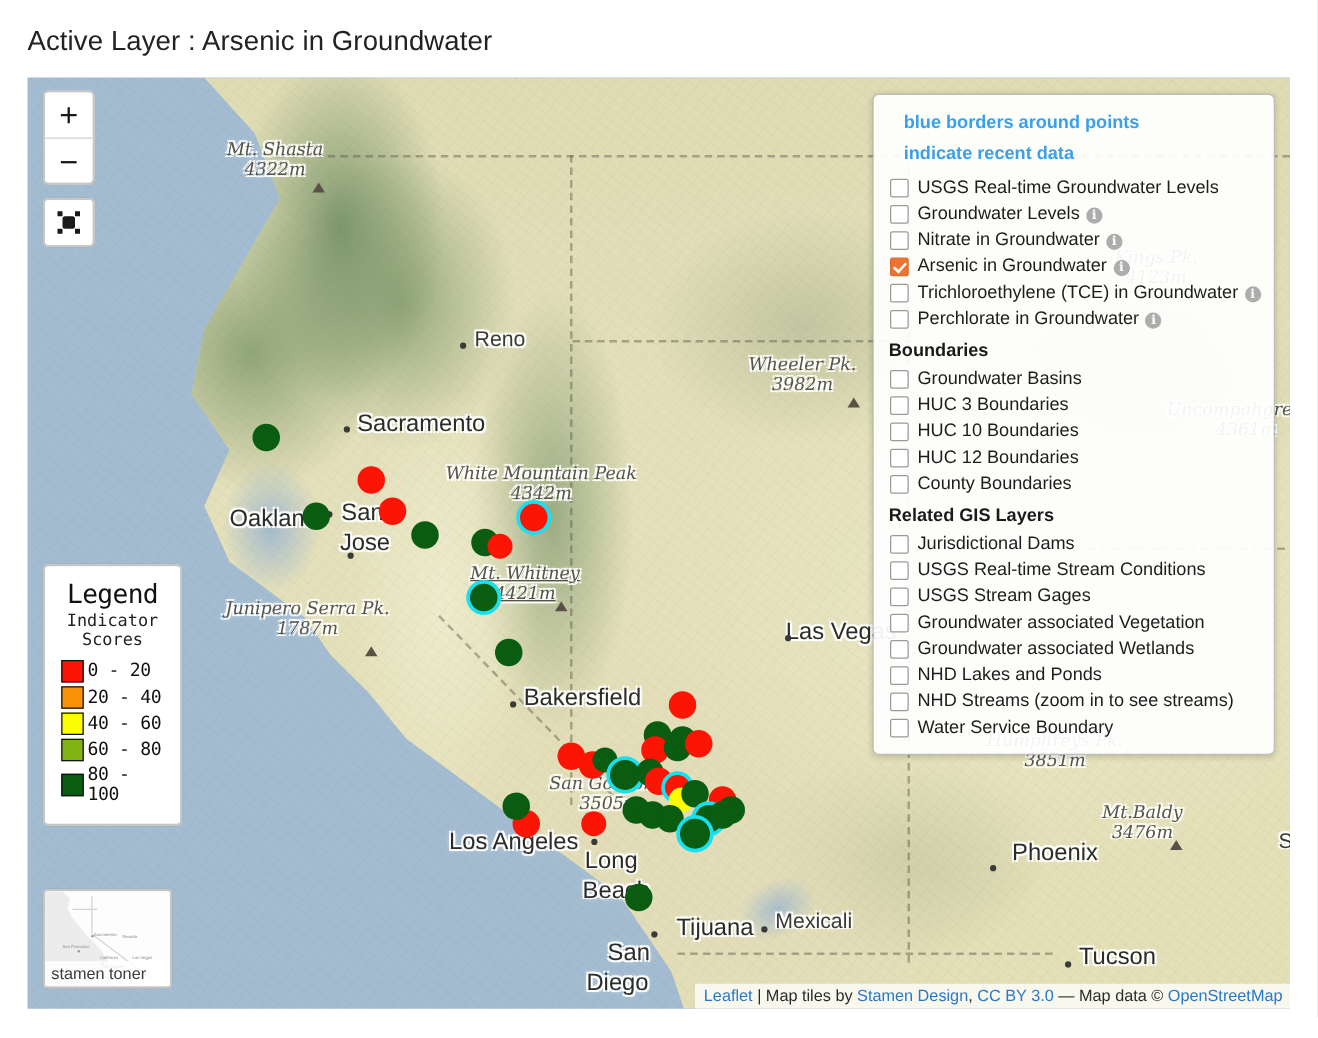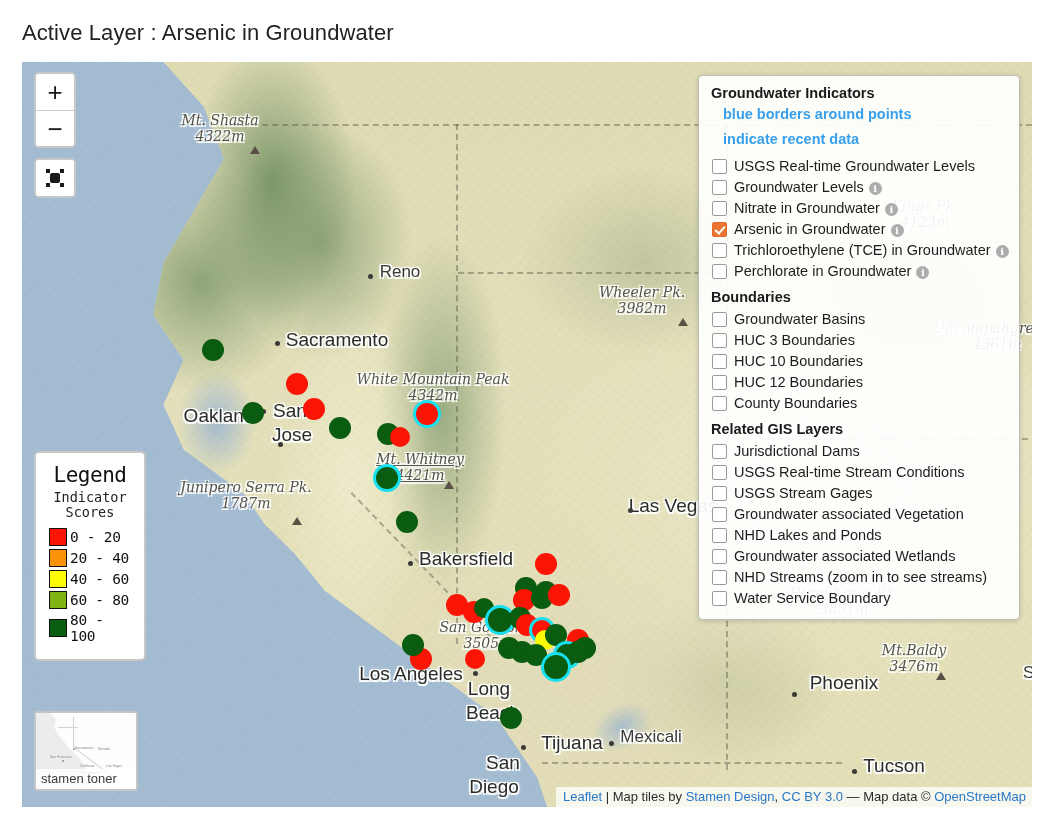--- a/index.html
+++ b/index.html
@@ -473,21 +473,20 @@
       <div class="mm-lbl" style="left:44px;top:51px;">California</div>
       <div class="mm-lbl" style="left:14px;top:42px;">San Francisco</div>
       <div class="mm-lbl" style="left:70px;top:51px;">Las Vegas</div>
       <div class="mm-lbl" style="left:46px;top:58px;">Los Angeles</div>
     </div>
     <div class="mm-caption">stamen toner</div>
   </div>
 
   <div id="layers">
       <div class="grp">
-        <div class="grp-title">Groundwater Indicators</div>
         <div class="note-line">blue borders around points</div>
         <div class="note-line">indicate recent data</div>
         <div class="lrow">
           <span class="cbx"></span>
           <span class="ltext">USGS Real-time Groundwater Levels</span>
         </div>
         <div class="lrow">
           <span class="cbx"></span>
           <span class="ltext">Groundwater Levels</span>
           <span class="info-i">i</span>
@@ -549,25 +548,25 @@
         <div class="lrow">
           <span class="cbx"></span>
           <span class="ltext">USGS Stream Gages</span>
         </div>
         <div class="lrow">
           <span class="cbx"></span>
           <span class="ltext">Groundwater associated Vegetation</span>
         </div>
         <div class="lrow">
           <span class="cbx"></span>
+          <span class="ltext">Groundwater associated Wetlands</span>
+        </div>
+        <div class="lrow">
+          <span class="cbx"></span>
           <span class="ltext">NHD Lakes and Ponds</span>
-        </div>
-        <div class="lrow">
-          <span class="cbx"></span>
-          <span class="ltext">Groundwater associated Wetlands</span>
         </div>
         <div class="lrow">
           <span class="cbx"></span>
           <span class="ltext">NHD Streams (zoom in to see streams)</span>
         </div>
         <div class="lrow">
           <span class="cbx"></span>
           <span class="ltext">Water Service Boundary</span>
         </div>
       </div>

